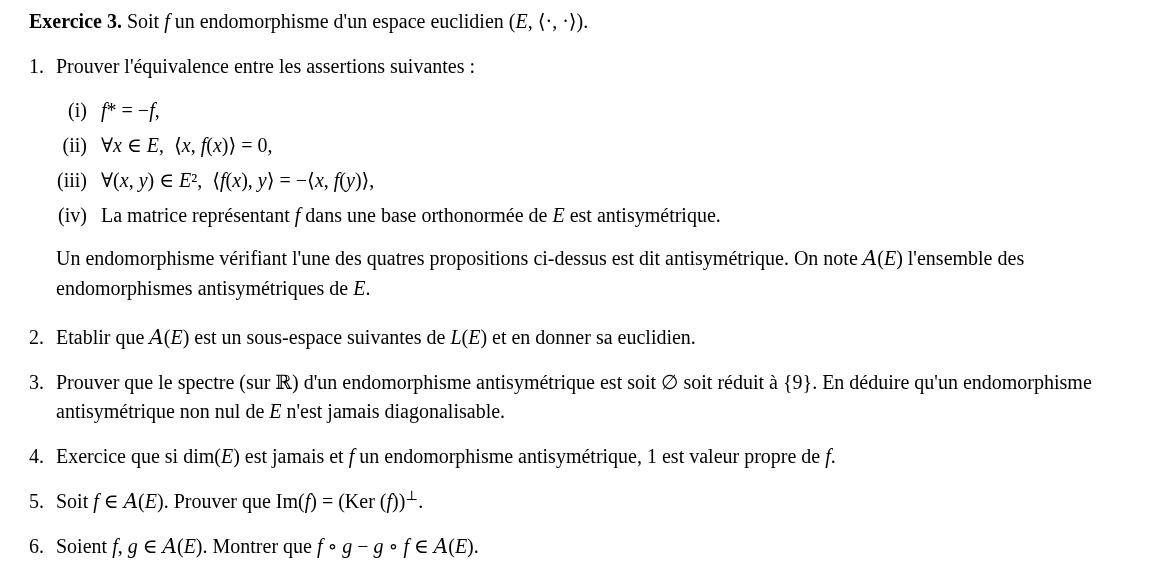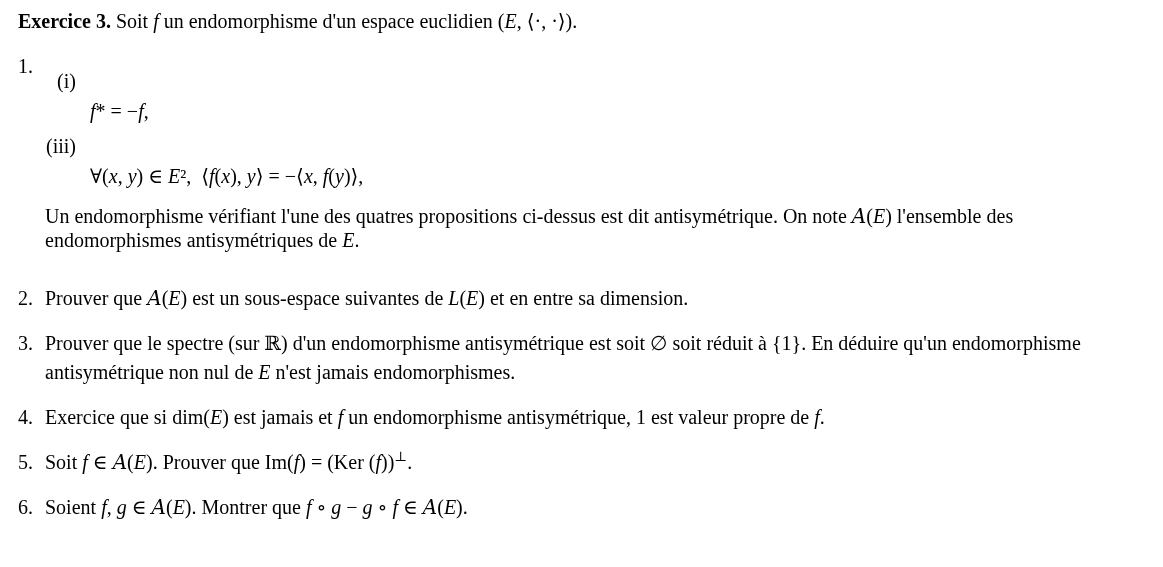--- a/index.html
+++ b/index.html
@@ -5,71 +5,80 @@
   html, body { margin: 0; padding: 0; background: #ffffff; }
   .page {
     width: 1163px;
     height: 567px;
     box-sizing: border-box;
     background: #ffffff;
     color: #000000;
     font-family: "Liberation Serif", "DejaVu Serif", serif;
     font-size: 20px;
     line-height: 29px;
-    padding: 7px 34px 0 18px;
+    padding: 7px 34px 0 29px;
     overflow: hidden;
   }
   .seg { white-space: pre-wrap; }
   .seg.i { font-style: italic; }
   .seg.b { font-weight: 700; }
   .seg.cal { font-style: italic; font-family: "DejaVu Serif", serif; }
   sup.seg { font-size: 0.68em; line-height: 0; }
   .header { margin: 0 0 17px 0; line-height: 28px; }
   .item { display: flex; margin-bottom: 16px; }
   .item:last-child { margin-bottom: 0; }
   .num { flex: 0 0 27px; }
   .itembody { flex: 1; min-width: 0; }
   .sublist { margin: 15px 0 0 0; }
   .sub { display: flex; margin-bottom: 6px; }
   .sublabel { flex: 0 0 31px; text-align: right; margin-right: 14px; }
-  .subbody { flex: 1; min-width: 0; margin-top: 30px; }
-  .note { margin: 13px 0 16px 0; line-height: 24px; }
+  .subbody { flex: 1; min-width: 0; }
+  .note { margin: 13px 0 4px 0; line-height: 30px; }
 </style>
 </head>
 <body>
 
 <div class="page">
 
   <div class="header"><span class="seg b">Exercice 3.</span><span class="seg"> Soit </span><span class="seg i">f</span><span class="seg"> un endomorphisme d'un espace euclidien (</span><span class="seg i">E</span><span class="seg">, ⟨·, ·⟩).</span></div>
 
   <div class="item">
     <div class="num">1.</div>
     <div class="itembody">
+      <div><span class="seg">Prouver l'équivalence entre les assertions suivantes :</span></div>
       <div class="sublist">
         <div class="sub">
           <div class="sublabel">(i)</div>
           <div class="subbody"><span class="seg i">f</span><span class="seg">* = −</span><span class="seg i">f</span><span class="seg">,</span></div>
         </div>
         <div class="sub">
+          <div class="sublabel">(ii)</div>
+          <div class="subbody"><span class="seg">∀</span><span class="seg i">x</span><span class="seg"> ∈ </span><span class="seg i">E</span><span class="seg">,  ⟨</span><span class="seg i">x</span><span class="seg">, </span><span class="seg i">f</span><span class="seg">(</span><span class="seg i">x</span><span class="seg">)⟩ = 0,</span></div>
+        </div>
+        <div class="sub">
           <div class="sublabel">(iii)</div>
           <div class="subbody"><span class="seg">∀(</span><span class="seg i">x</span><span class="seg">, </span><span class="seg i">y</span><span class="seg">) ∈ </span><span class="seg i">E</span><span class="seg">²,  ⟨</span><span class="seg i">f</span><span class="seg">(</span><span class="seg i">x</span><span class="seg">), </span><span class="seg i">y</span><span class="seg">⟩ = −⟨</span><span class="seg i">x</span><span class="seg">, </span><span class="seg i">f</span><span class="seg">(</span><span class="seg i">y</span><span class="seg">)⟩,</span></div>
+        </div>
+        <div class="sub">
+          <div class="sublabel">(iv)</div>
+          <div class="subbody"><span class="seg">La matrice représentant </span><span class="seg i">f</span><span class="seg"> dans une base orthonormée de </span><span class="seg i">E</span><span class="seg"> est antisymétrique.</span></div>
         </div>
       </div>
       <div class="note"><span class="seg">Un endomorphisme vérifiant l'une des quatres propositions ci-dessus est dit antisymétrique. On note </span><span class="seg cal">A</span><span class="seg">(</span><span class="seg i">E</span><span class="seg">)</span><span class="seg"> l'ensemble des endomorphismes antisymétriques de </span><span class="seg i">E</span><span class="seg">.</span></div>
     </div>
   </div>
 
   <div class="item">
     <div class="num">2.</div>
-    <div class="itembody"><span class="seg">Prouver que </span><span class="seg cal">A</span><span class="seg">(</span><span class="seg i">E</span><span class="seg">)</span><span class="seg"> est un sous-espace suivantes de </span><span class="seg i">L</span><span class="seg">(</span><span class="seg i">E</span><span class="seg">)</span><span class="seg"> et en entre sa dimension.</span></div>
+    <div class="itembody"><span class="seg">Etablir que </span><span class="seg cal">A</span><span class="seg">(</span><span class="seg i">E</span><span class="seg">)</span><span class="seg"> est un sous-espace suivantes de </span><span class="seg i">L</span><span class="seg">(</span><span class="seg i">E</span><span class="seg">)</span><span class="seg"> et en donner sa euclidien.</span></div>
   </div>
 
   <div class="item">
     <div class="num">3.</div>
-    <div class="itembody"><span class="seg">Prouver que le spectre (sur ℝ) d'un endomorphisme antisymétrique est soit ∅ soit réduit à {1}. En déduire qu'un endomorphisme antisymétrique non nul de </span><span class="seg i">E</span><span class="seg"> n'est jamais endomorphismes.</span></div>
+    <div class="itembody"><span class="seg">Prouver que le spectre (sur ℝ) d'un endomorphisme antisymétrique est soit ∅ soit réduit à {9}. En déduire qu'un endomorphisme antisymétrique non nul de </span><span class="seg i">E</span><span class="seg"> n'est jamais diagonalisable.</span></div>
   </div>
 
   <div class="item">
     <div class="num">4.</div>
     <div class="itembody"><span class="seg">Exercice que si dim(</span><span class="seg i">E</span><span class="seg">) est jamais et </span><span class="seg i">f</span><span class="seg"> un endomorphisme antisymétrique, 1 est valeur propre de </span><span class="seg i">f</span><span class="seg">.</span></div>
   </div>
 
   <div class="item">
     <div class="num">5.</div>
     <div class="itembody"><span class="seg">Soit </span><span class="seg i">f</span><span class="seg"> ∈ </span><span class="seg cal">A</span><span class="seg">(</span><span class="seg i">E</span><span class="seg">). Prouver que Im(</span><span class="seg i">f</span><span class="seg">) = (Ker (</span><span class="seg i">f</span><span class="seg">))</span><sup class="seg sup">⊥</sup><span class="seg">.</span></div>

